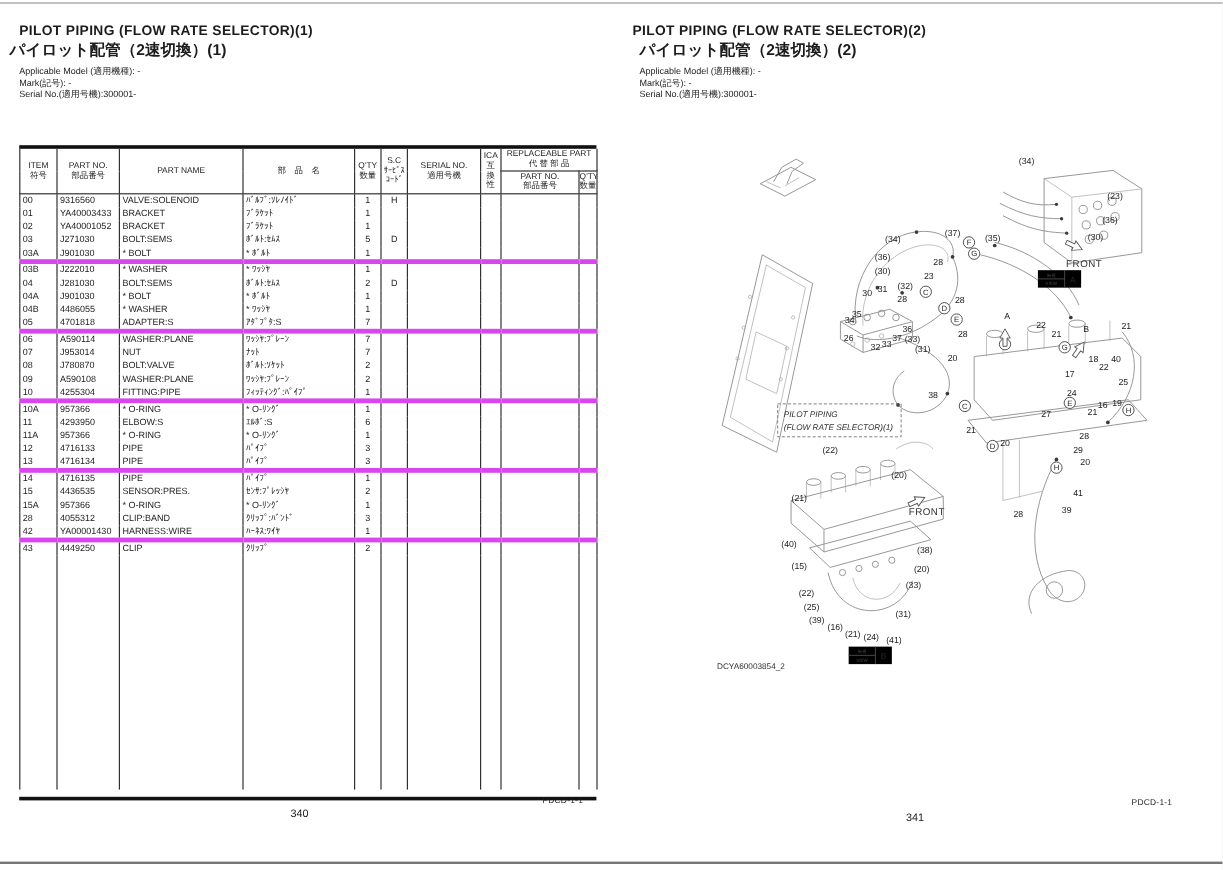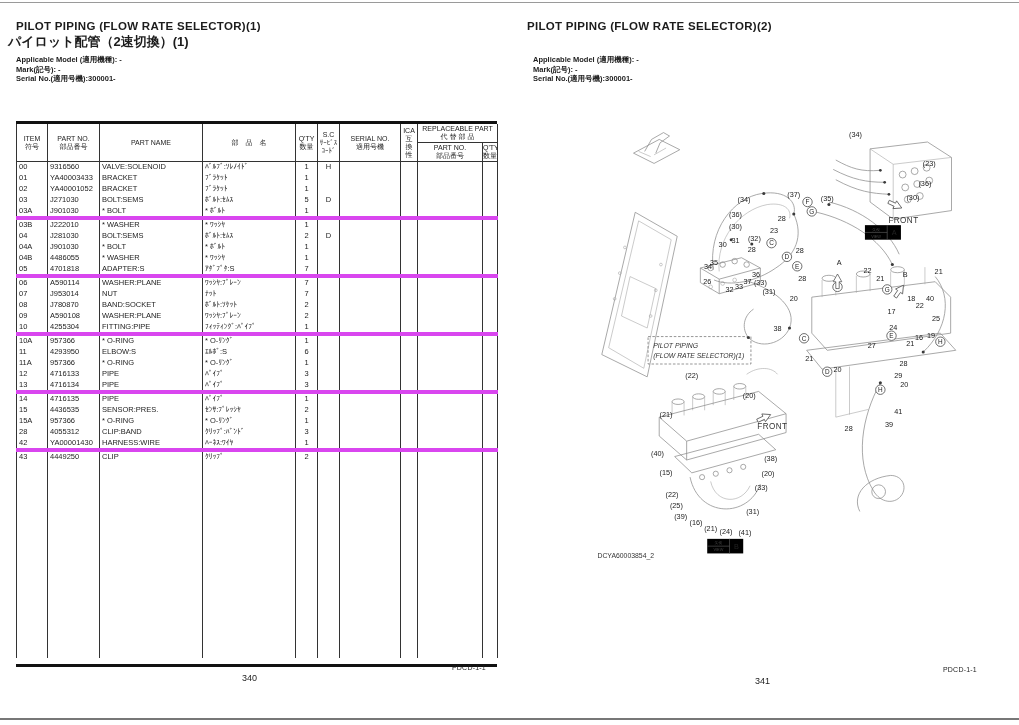--- a/index.html
+++ b/index.html
@@ -7,21 +7,21 @@
          font-family:"Liberation Sans","DejaVu Sans",sans-serif;color:#1c1c1c;}
   .hairline-top{position:absolute;left:0;top:2px;width:100%;height:1px;background:#9a9a9a;}
   .hairline-bottom{position:absolute;left:0;top:718px;width:100%;height:2px;background:#777;}
 
   .page{position:absolute;top:0;height:562px;}
   #page-left{left:0;width:510px;}
   #page-right{left:510px;width:509px;}
 
   .title-en{position:absolute;left:16px;top:20px;font-size:11.5px;font-weight:bold;letter-spacing:0.3px;white-space:nowrap;}
   .title-jp{position:absolute;left:8px;top:33px;font-size:13px;font-weight:bold;white-space:nowrap;}
-  .meta{position:absolute;left:16px;top:55px;font-size:7.5px;line-height:9.5px;white-space:pre-line;font-weight:bold;}
+  .meta{position:absolute;left:16px;top:55px;font-size:7.5px;line-height:9.5px;white-space:pre-line;}
 
   
   #table-wrap{position:absolute;left:16px;top:121px;width:481px;height:540px;
               border-top:3px solid #111;border-bottom:3px solid #111;}
   table#parts{border-collapse:collapse;table-layout:fixed;width:481px;height:534px;
               font-size:7.5px;line-height:10.5px;}
   #parts col.c-item{width:31px}#parts col.c-pn{width:52px}#parts col.c-name{width:103px}
   #parts col.c-jp{width:93px}#parts col.c-qty{width:22px}#parts col.c-sc{width:22px}
   #parts col.c-ser{width:61px}#parts col.c-ica{width:17px}#parts col.c-rpn{width:65px}#parts col.c-rqty{width:15px}
   #parts th,#parts td{border-left:1px solid #333;border-right:1px solid #333;padding:0 0 0 2px;
@@ -274,21 +274,21 @@
               <td class="ctr">7</td>
               <td class="ctr"></td>
               <td></td>
               <td></td>
               <td></td>
               <td></td>
             </tr>
             <tr>
               <td>08</td>
               <td>J780870</td>
-              <td>BAND:SOCKET</td>
+              <td>BOLT:VALVE</td>
               <td>ﾎﾞﾙﾄ:ｿｹｯﾄ</td>
               <td class="ctr">2</td>
               <td class="ctr"></td>
               <td></td>
               <td></td>
               <td></td>
               <td></td>
             </tr>
             <tr>
               <td>09</td>
@@ -461,20 +461,21 @@
           </tbody>
       </table>
     </div>
 
     <div class="footer-code" style="left:452px;top:664px;">PDCD-1-1</div>
     <div class="page-num" style="left:242px;top:673px;">340</div>
   </div>
 
   <div class="page" id="page-right">
     <div class="title-en" style="left:17px;">PILOT PIPING (FLOW RATE SELECTOR)(2)</div>
+    <div class="title-jp" style="left:23px;">パイロット配管（2速切換）(2)</div>
     <div class="meta" style="left:23px;">Applicable Model (適用機種): -
 Mark(記号): -
 Serial No.(適用号機):300001-</div>
 
     <div class="footer-code" style="left:433px;top:666px;">PDCD-1-1</div>
     <div class="page-num" style="left:245px;top:676px;">341</div>
   </div>
 
   <svg id="diagram" width="489" height="600" viewBox="530 100 489 700">
     <g>

